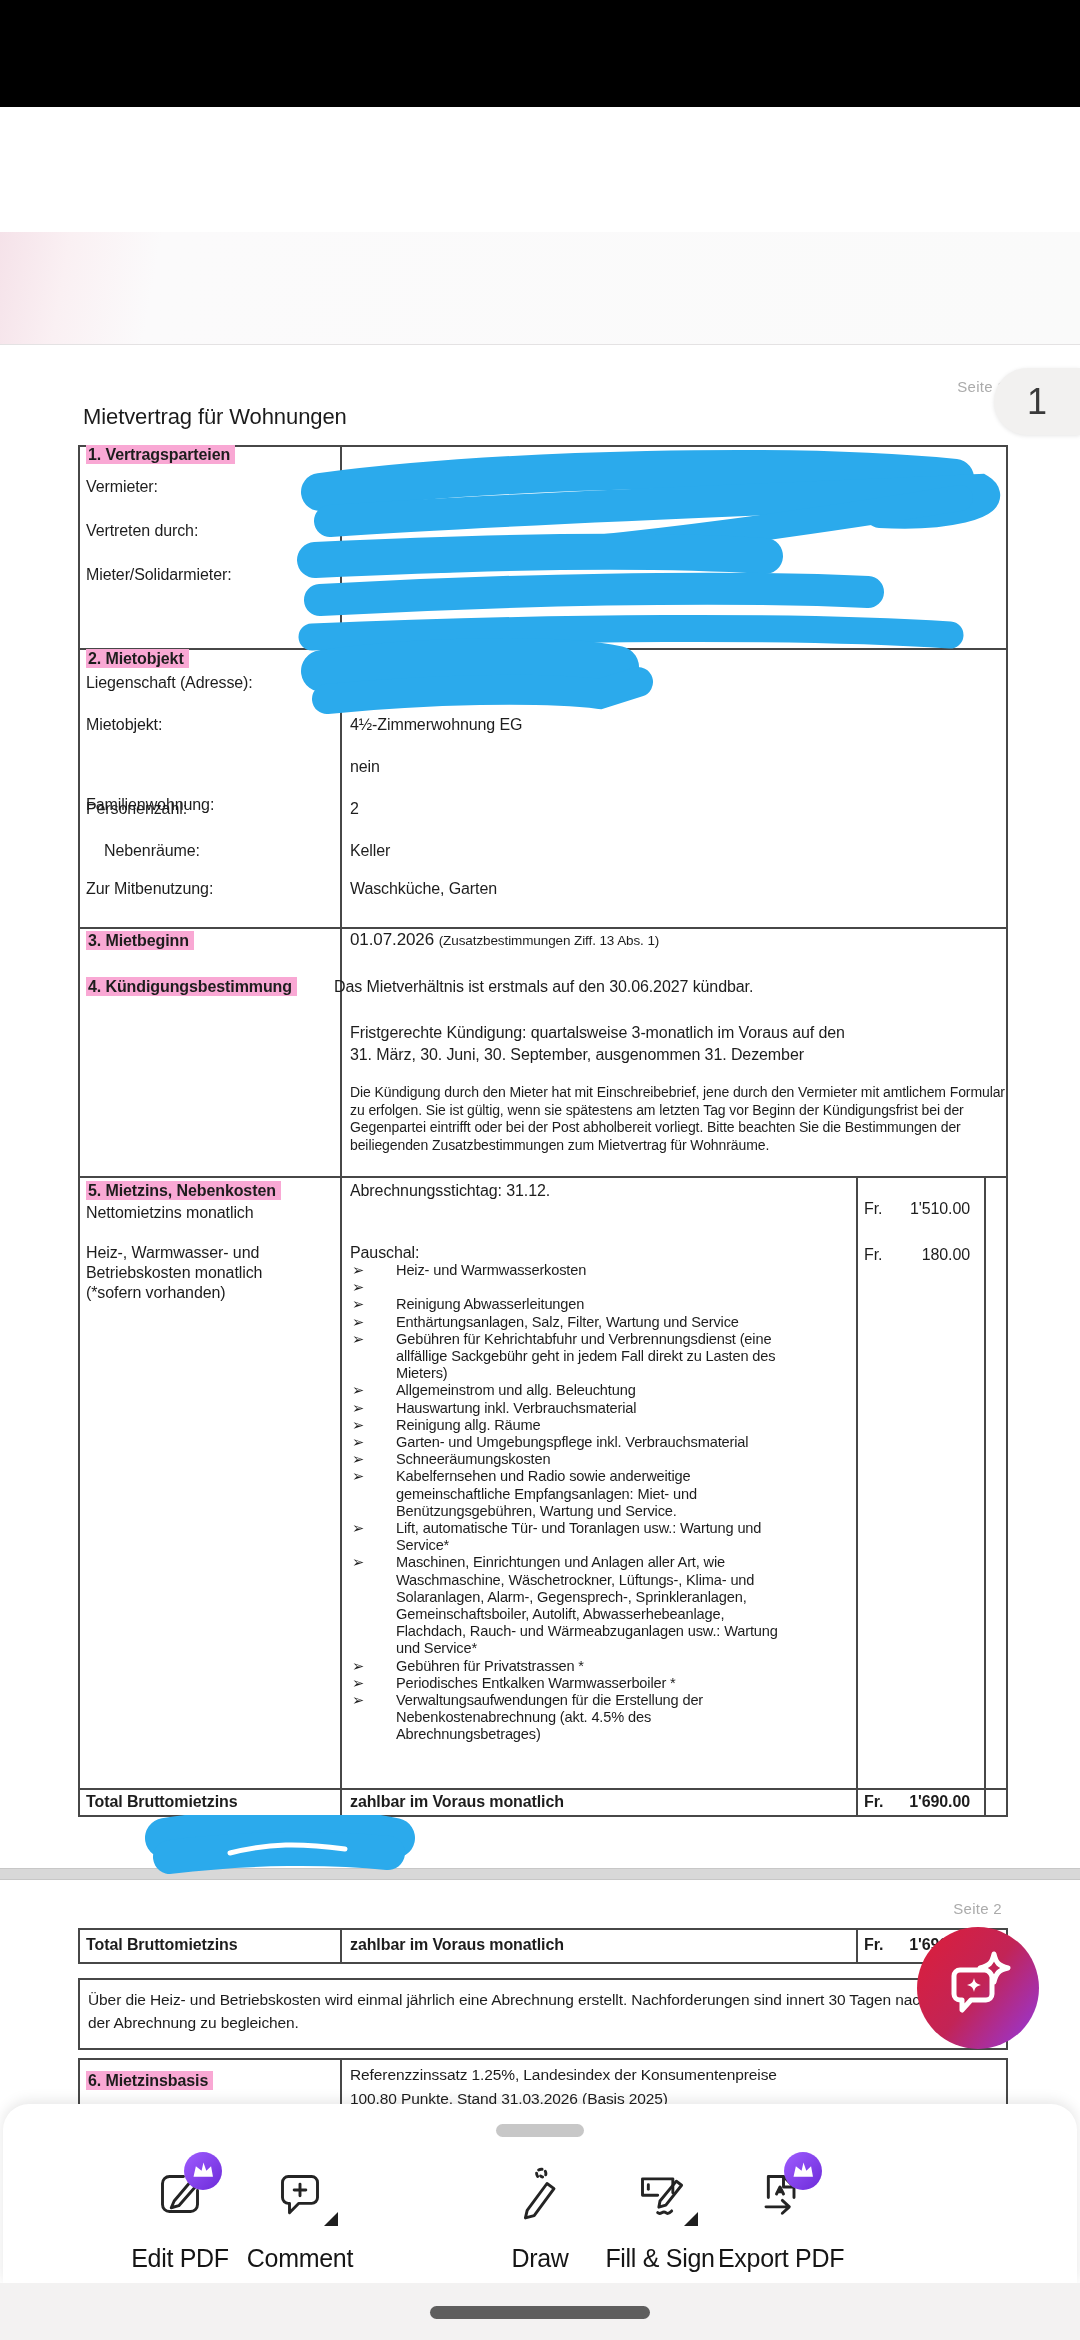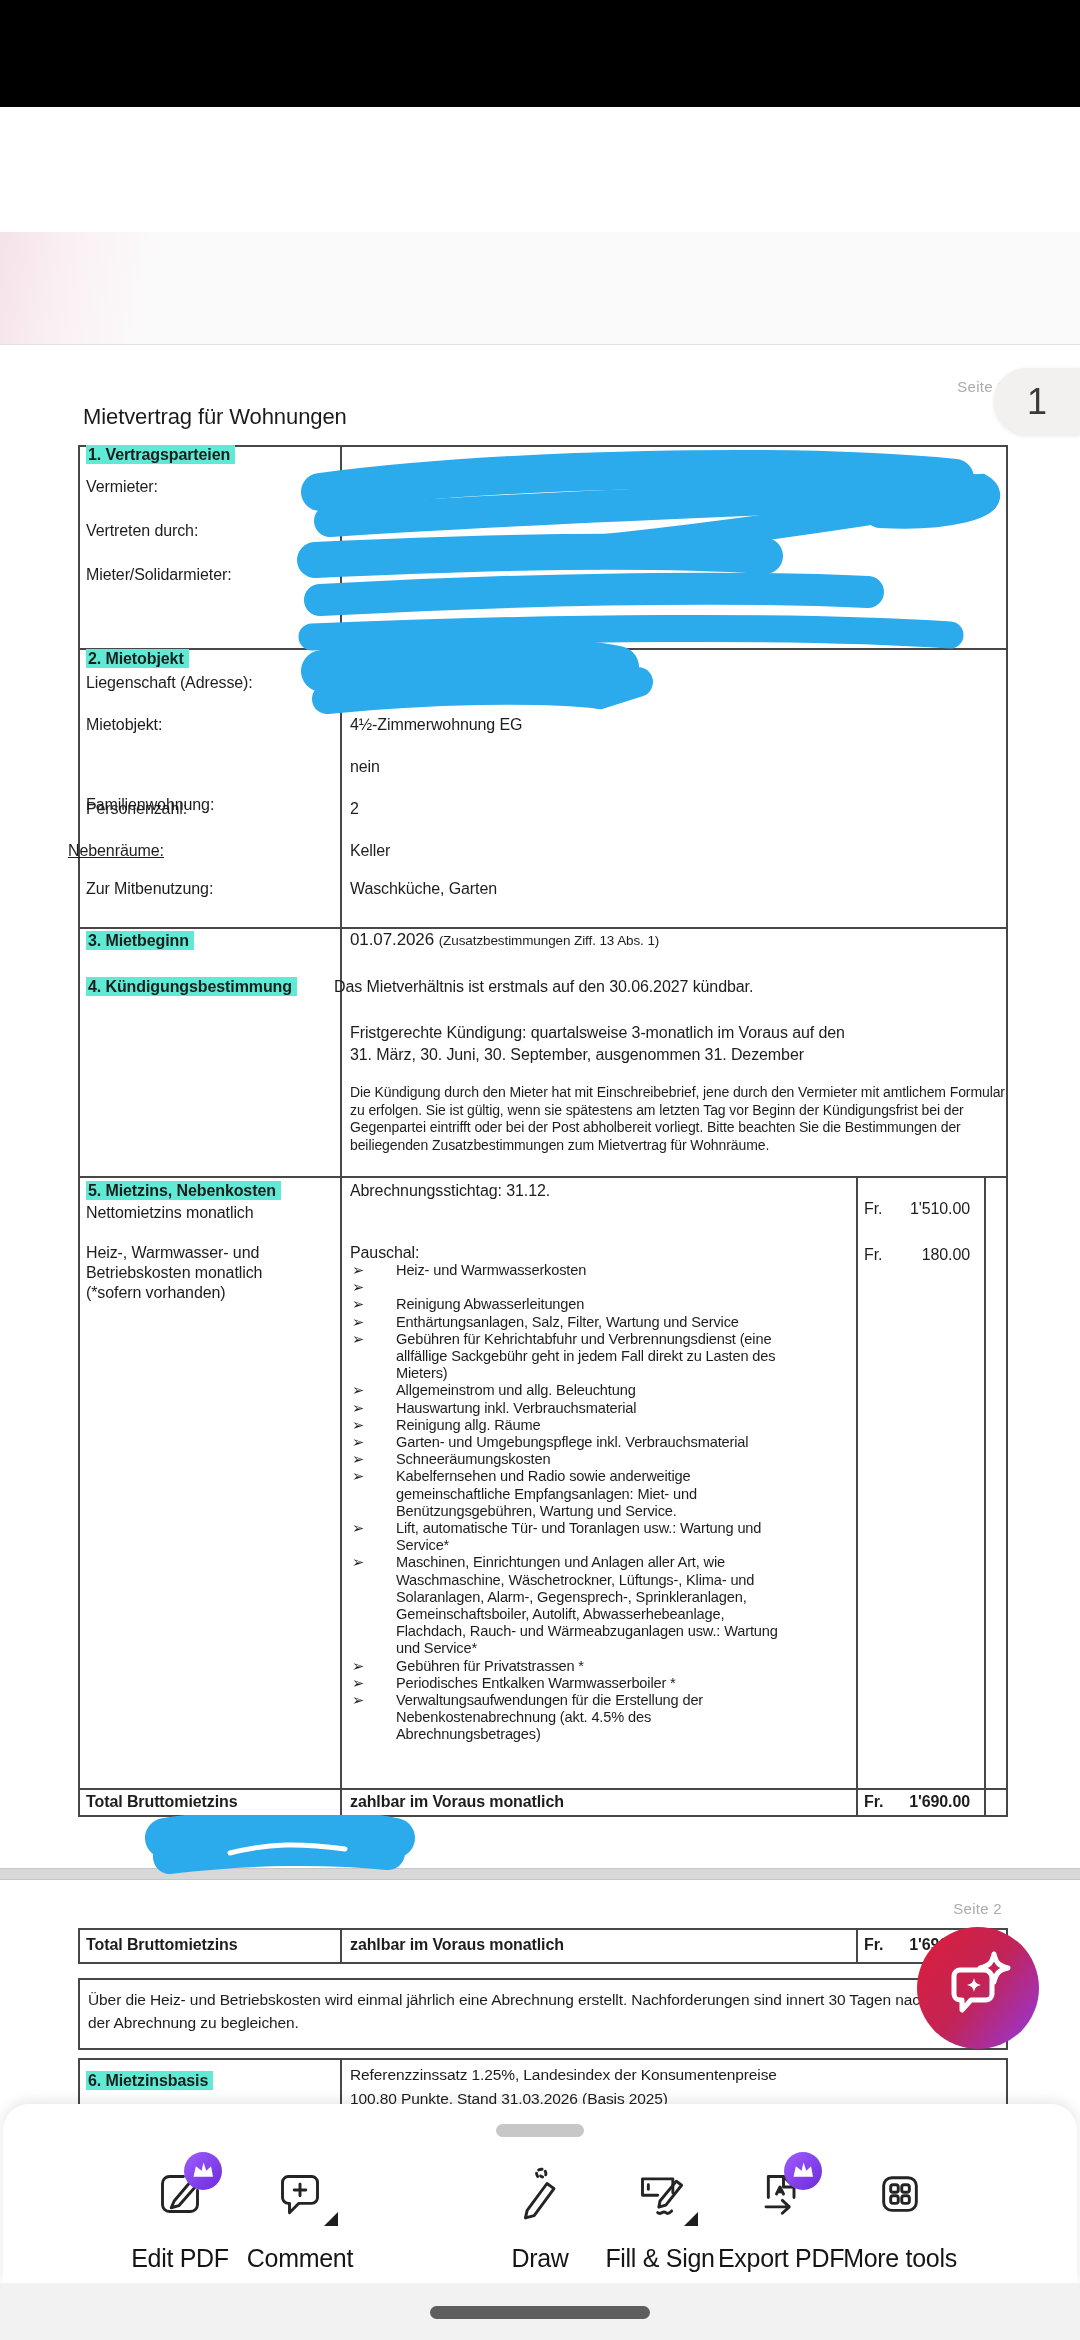--- a/index.html
+++ b/index.html
@@ -20,21 +20,21 @@
     border-radius:36px; display:flex; align-items:center; gap:13px; padding:0 26px 0 20px; }
   .pill-label { font-size:29px; font-weight:700; color:#141414; letter-spacing:-0.3px; }
 
   
   #page1 { left:0; top:345px; width:1080px; height:1523px; background:#fff; }
   #pagegap { left:0; top:1868px; width:1080px; height:12px; background:#D8D8D8; border-top:1px solid #C7C7C7; border-bottom:1px solid #C7C7C7; }
   #page2 { left:0; top:1880px; width:1080px; height:460px; background:#fff; }
 
   .doc { color:#1D1D1D; font-size:16px; letter-spacing:-0.1px; white-space:nowrap; }
   .doc-b { font-weight:700; }
-  .hl { background:#5eead4; padding:1px 5px 1px 2px; }
+  .hl { background:#f9a8d4; padding:1px 5px 1px 2px; }
   .doc-sm { font-size:14px; letter-spacing:-0.1px; line-height:17.5px; white-space:normal; }
   .seite { font-size:15px; color:#ABABAB; letter-spacing:0.3px; }
 
   .tbl { border:2px solid #474747; }
   .hline { position:absolute; left:0; right:0; height:2px; background:#474747; }
   .vline { position:absolute; width:2px; background:#474747; }
 
   #pagebadge { right:0; top:368px; width:86px; height:67px; background:#F2F1F0; border-radius:34px 0 0 34px;
     box-shadow:0 1px 4px rgba(0,0,0,0.10); display:flex; align-items:center; justify-content:center;
     font-size:36px; color:#3A3A3A; z-index:5; }
@@ -201,21 +201,21 @@
   <div class="abs doc" style="left:86px; top:566px;">Mieter/Solidarmieter:</div>
 
   <div class="abs doc doc-b" style="left:86px; top:650px;"><span class="hl">2. Mietobjekt</span></div>
   <div class="abs doc" style="left:86px; top:674px;">Liegenschaft (Adresse):</div>
   <div class="abs doc" style="left:86px; top:716px;">Mietobjekt:</div>
   <div class="abs doc" style="left:350px; top:716px;">4½-Zimmerwohnung EG</div>
   <div class="abs doc" style="left:86px; top:758px;margin-top:38px;">Familienwohnung:</div>
   <div class="abs doc" style="left:350px; top:758px;">nein</div>
   <div class="abs doc" style="left:86px; top:800px;">Personenzahl:</div>
   <div class="abs doc" style="left:350px; top:800px;">2</div>
-  <div class="abs doc" style="left:68px; top:842px;text-decoration:underline;">Nebenräume:</div>
+  <div class="abs doc" style="left:104px; top:842px;">Nebenräume:</div>
   <div class="abs doc" style="left:350px; top:842px;">Keller</div>
   <div class="abs doc" style="left:86px; top:880px;">Zur Mitbenutzung:</div>
   <div class="abs doc" style="left:350px; top:880px;">Waschküche, Garten</div>
 
   <div class="abs doc doc-b" style="left:86px; top:932px;"><span class="hl">3. Mietbeginn</span></div>
   <div class="abs doc" style="left:350px; top:930px; font-size:17px;">
     <span>01.07.2026</span>
     <span style="font-size:13.5px;">(Zusatzbestimmungen Ziff. 13 Abs. 1)</span>
   </div>
   <div class="abs doc doc-b" style="left:86px; top:978px;"><span class="hl">4. Kündigungsbestimmung</span></div>
@@ -445,31 +445,17 @@
       </span>
       <span class="crown-badge" style="background:linear-gradient(135deg,#9F5CFF,#6C2BD9);">
         <svg width="38" height="38" viewBox="0 0 40 40">
             <path d="M10 26 L12.5 15 L18.5 19.8 L20.5 11 L23.5 19.8 L28.5 15 L30.5 26 Z" fill="#FFFFFF"></path>
           </svg>
       </span>
     </div>
     <div class="bt-label">Export PDF</div>
   </div>
 
-  <div class="bt-item" style="left:838px;">
-    <div class="bt-iconbox">
-      <span>
-        <svg width="56" height="56" viewBox="0 0 48 48" fill="none" stroke="#242424" stroke-width="2.5">
-          <rect x="10" y="10" width="28" height="28" rx="7"></rect>
-          <rect x="16" y="16" width="6.5" height="6.5" rx="2"></rect>
-          <rect x="25.5" y="16" width="6.5" height="6.5" rx="2"></rect>
-          <rect x="16" y="25.5" width="6.5" height="6.5" rx="2"></rect>
-          <rect x="25.5" y="25.5" width="6.5" height="6.5" rx="2"></rect>
-        </svg>
-      </span>
-    </div>
-    <div class="bt-label">More tools</div>
-  </div>
 
   <div class="abs" id="navband"></div>
   <div class="abs" id="gesturebar"></div>
 
 </div>
 
 </body></html>

